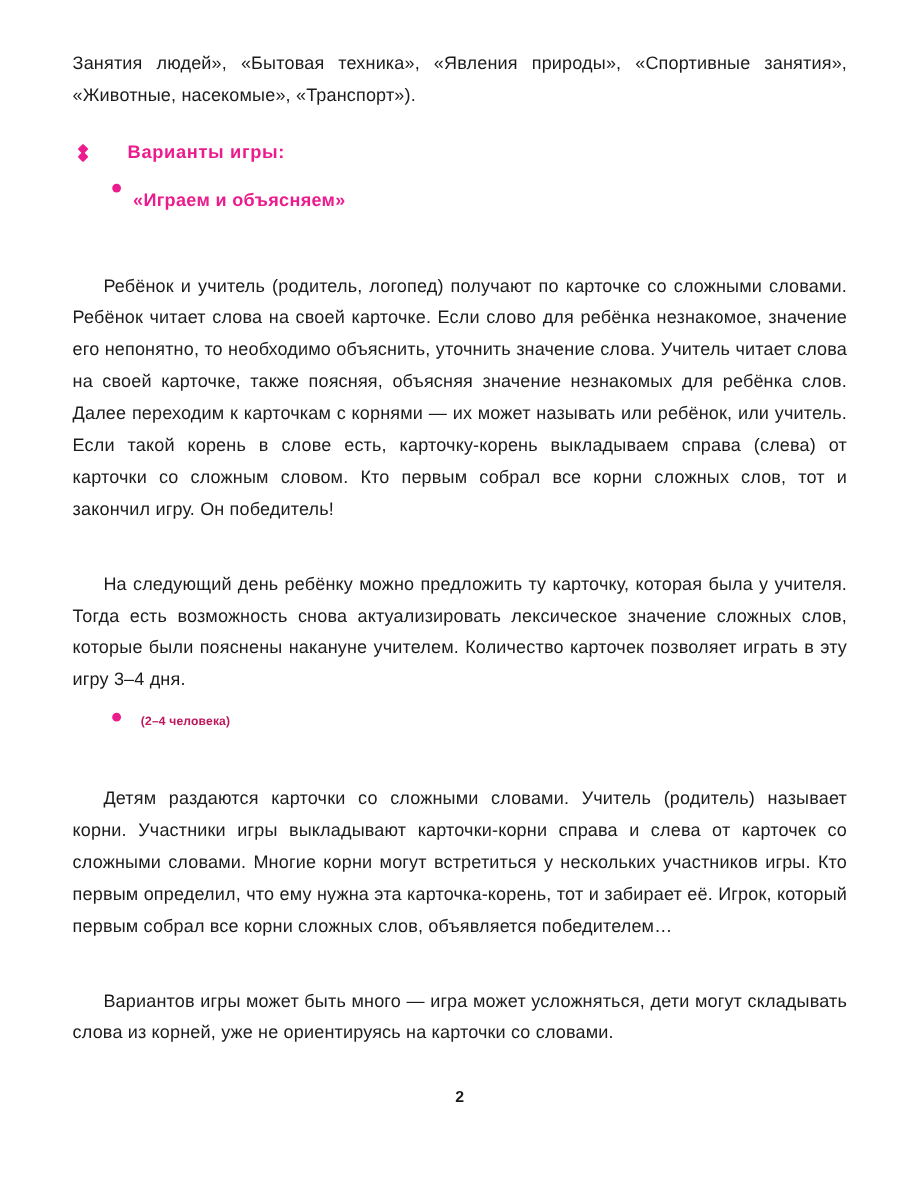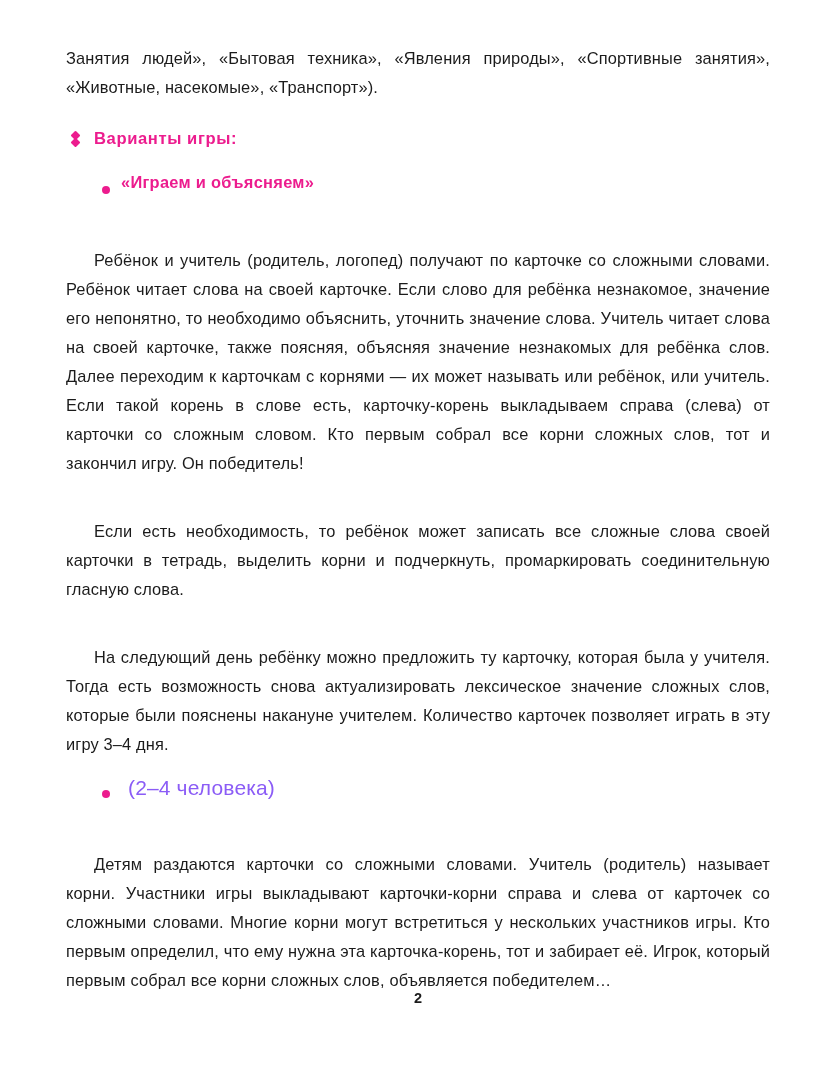--- a/index.html
+++ b/index.html
@@ -44,20 +44,21 @@
   .gap-small { height: 11px; }
   .gap-med { height: 17px; }
   .gap-large { height: 24px; }
 
   
   .section-heading {
     display: flex;
     align-items: flex-start;
     margin: 0;
     padding-left: 2px;
+    gap: 22px;
   }
   .diamond-icon {
     flex: 0 0 auto;
     width: 14px;
     height: 14px;
     margin-top: 6px;
     margin-right: 12px;
     position: relative;
   }
   .diamond-icon::before,
@@ -86,21 +87,21 @@
     font-size: 16.6px;
     font-weight: bold;
     color: #ec1c8e;
     letter-spacing: 0.6px;
     line-height: 26px;
   }
 
   
   .sub-heading {
     display: flex;
-    align-items: flex-end;
+    align-items: flex-start;
     margin: 0;
     padding-left: 36px;
   }
   .dot-icon {
     flex: 0 0 auto;
     width: 8px;
     height: 8px;
     border-radius: 50%;
     background: #ec1c8e;
     margin-right: 11px;
@@ -108,23 +109,23 @@
     top: -2px;
   }
   .sub-heading .label {
     font-size: 16.4px;
     font-weight: bold;
     color: #ec1c8e;
     letter-spacing: 0.3px;
     line-height: 27px;
   }
   .sub-heading .suffix {
-    font-size: 21px;
-    font-weight: normal;
-    color: #8b5cf6;
+    font-size: 11px;
+    font-weight: bold;
+    color: #be185d;
     letter-spacing: 0.15px;
     margin-left: 7px;
   }
 
   .page-number {
     position: absolute;
     left: 0;
     width: 836px;
     top: 990px;
     text-align: center;
@@ -152,30 +153,30 @@
 
     <div class="sub-heading">
       <span class="dot-icon"></span>
       <span class="label">«Играем и объясняем»</span>
       <span class="suffix"></span>
     </div>
 
     <div class="gap-small"></div>
 
     <p class="body-text indented">Ребёнок и учитель (родитель, логопед) получают по карточке со сложными словами. Ребёнок читает слова на своей карточке. Если слово для ребёнка незнакомое, значение его непонятно, то необходимо объяснить, уточнить значение слова. Учитель читает слова на своей карточке, также поясняя, объясняя значение незнакомых для ребёнка слов. Далее переходим к карточкам с корнями — их может называть или ребёнок, или учитель. Если такой корень в слове есть, карточку-корень выкладываем справа (слева) от карточки со сложным словом. Кто первым собрал все корни сложных слов, тот и закончил игру. Он победитель!</p>
-    <p class="body-text indented">Если есть необходимость, то ребёнок может записать все сложные слова своей карточки в тетрадь, выделить корни и подчеркнуть, промаркировать соединительную гласную слова.</p>
     <p class="body-text indented">На следующий день ребёнку можно предложить ту карточку, которая была у учителя. Тогда есть возможность снова актуализировать лексическое значение сложных слов, которые были пояснены накануне учителем. Количество карточек позволяет играть в эту игру 3–4 дня.</p>
 
     <div class="gap-med"></div>
 
     <div class="sub-heading">
       <span class="dot-icon"></span>
       <span class="suffix">(2–4 человека)</span>
     </div>
 
     <div class="gap-small"></div>
 
     <p class="body-text indented">Детям раздаются карточки со сложными словами. Учитель (родитель) называет корни. Участники игры выкладывают карточки-корни справа и слева от карточек со сложными словами. Многие корни могут встретиться у нескольких участников игры. Кто первым определил, что ему нужна эта карточка-корень, тот и забирает её. Игрок, который первым собрал все корни сложных слов, объявляется победителем…</p>
+    <p class="body-text indented">Вариантов игры может быть много — игра может усложняться, дети могут складывать слова из корней, уже не ориентируясь на карточки со словами.</p>
 
   </div>
 
   <div class="page-number">2</div>
 </div>
 
 </body></html>

